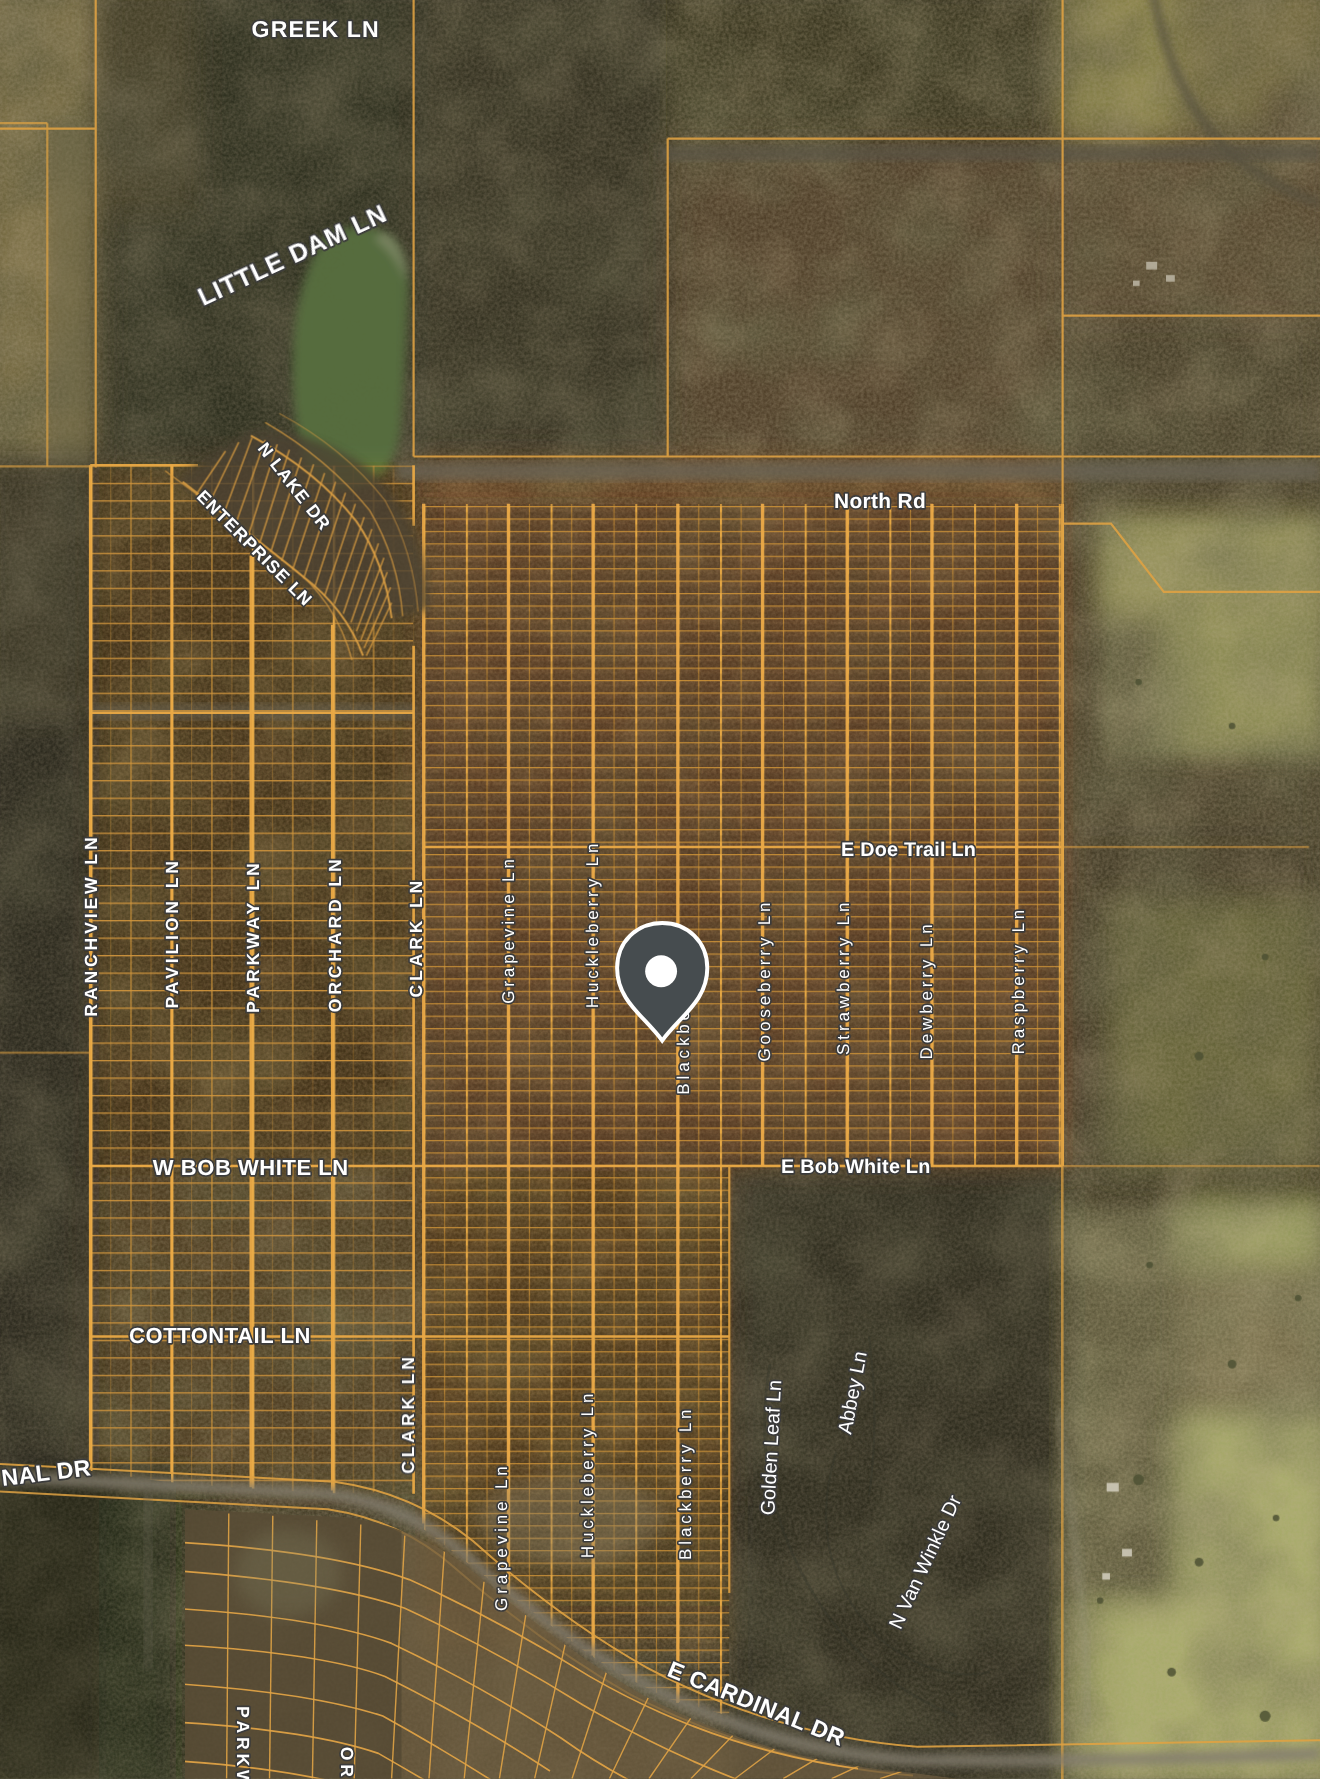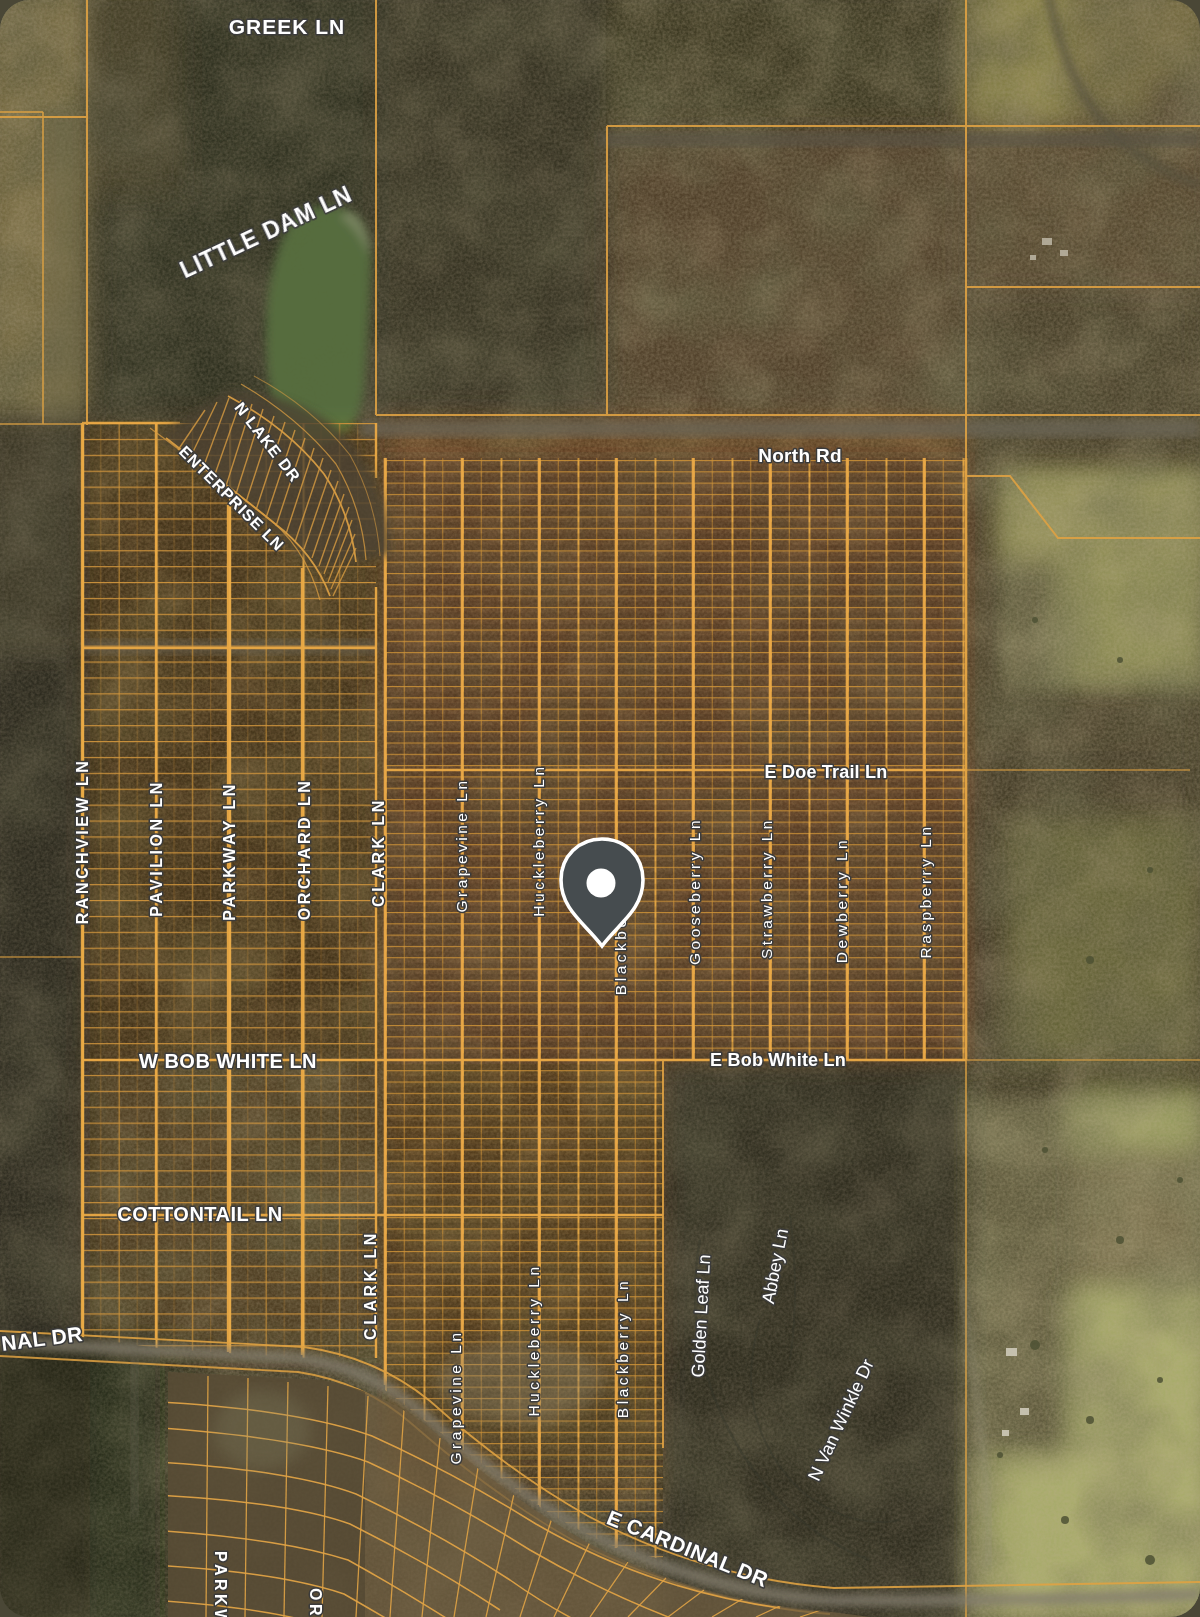--- a/index.html
+++ b/index.html
@@ -1,16 +1,16 @@
 <!DOCTYPE html>
 <html><head>
 <meta charset="utf-8">
 <style>
 html,body{margin:0;padding:0;background:#4a4736;}
-#map{position:relative;width:1200px;height:1617px;overflow:hidden;font-family:"Liberation Sans",sans-serif;border-radius:30px;}
+#map{position:relative;width:1200px;height:1617px;overflow:hidden;font-family:"Liberation Sans",sans-serif;}
 svg{display:block}
 </style>
 </head>
 <body>
 
 <div id="map">
 <svg width="1200" height="1617" viewBox="0 0 1200 1617" xmlns="http://www.w3.org/2000/svg">
 <defs>
 
 <filter id="blotch" x="0" y="0" width="100%" height="100%">

